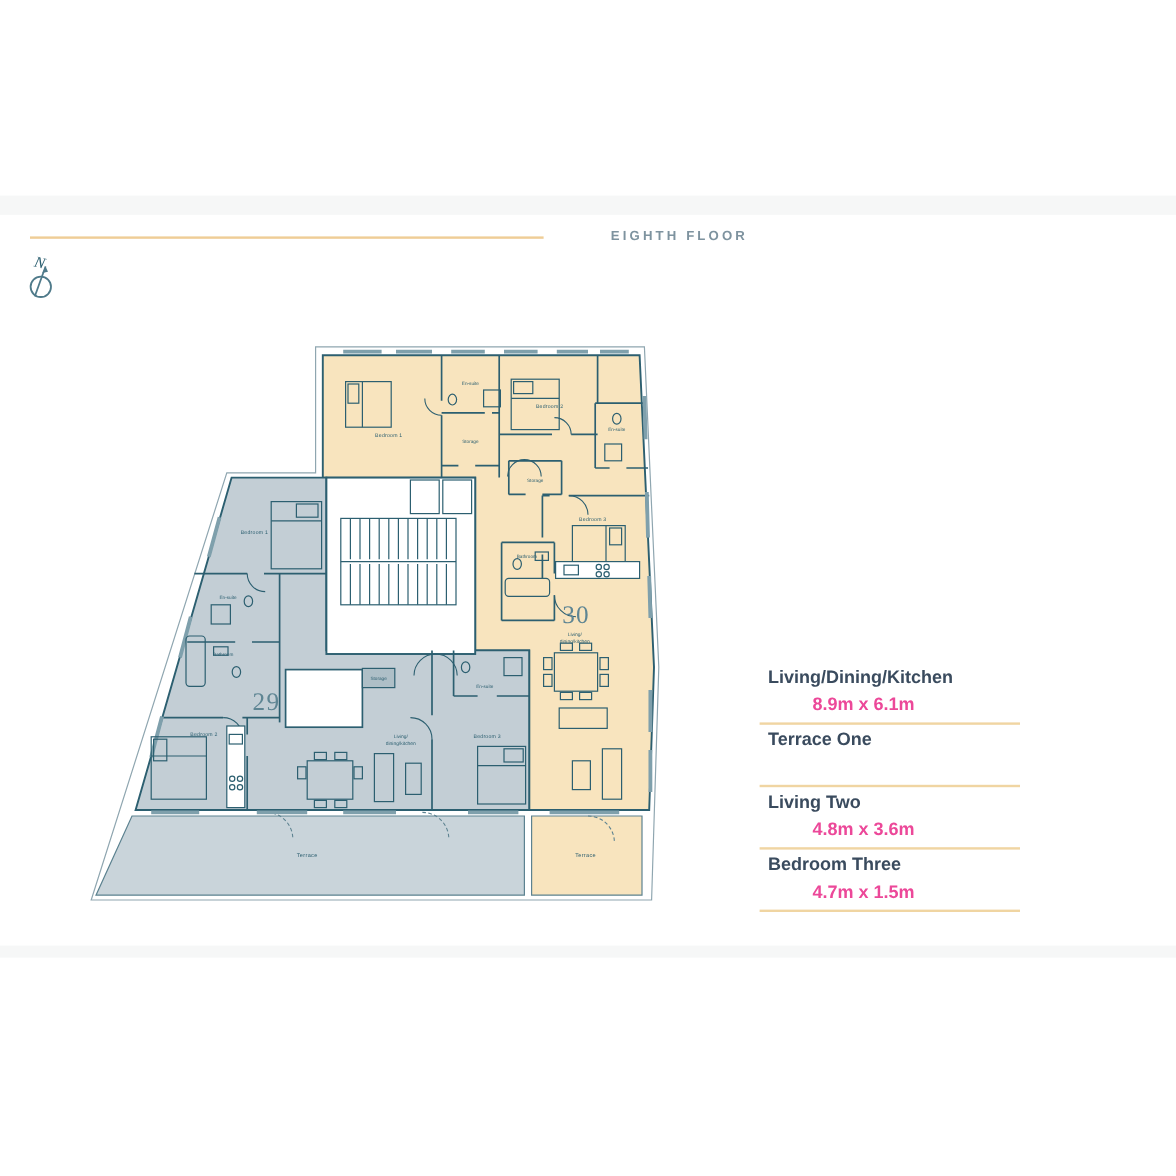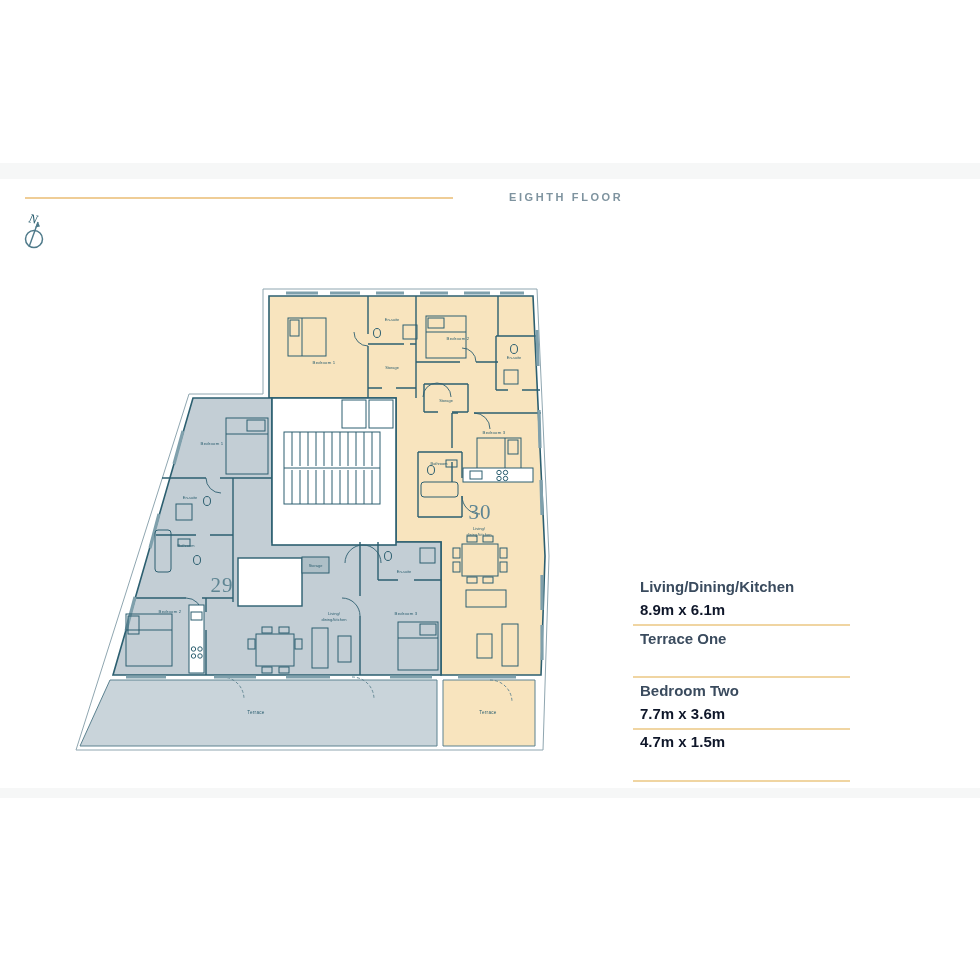--- a/index.html
+++ b/index.html
@@ -6,24 +6,24 @@
   .canvas{position:relative;width:980px;height:820px;background:#ffffff;overflow:hidden;
           font-family:"Liberation Sans",sans-serif;}
   .faint-band{position:absolute;left:0;width:980px;background:#f6f7f7;}
   .band-top{top:163px;height:16px;}
   .band-bottom{top:788px;height:10px;}
   .gold-rule{position:absolute;left:25px;top:197px;width:428px;height:2px;background:#EFCD96;}
   .floor-title{position:absolute;left:509px;top:191px;font-size:11px;font-weight:600;
                letter-spacing:2.6px;color:#7E939F;}
   .compass{position:absolute;left:13px;top:208px;}
   .plan-svg{position:absolute;left:55px;top:280px;}
-  .dims{position:absolute;left:633px;top:574px;width:217px;}
+  .dims{position:absolute;left:633px;top:552px;width:217px;}
   .dim-row{border-bottom:2px solid #F0D5A2;padding:1px 0 2px 7px;height:47px;box-sizing:content-box;}
   .dim-label{font-size:15px;font-weight:700;color:#3A4B5E;line-height:24px;}
-  .dim-size{font-size:15px;font-weight:700;color:#0f172a;line-height:22px;}
+  .dim-size{font-size:15px;font-weight:700;color:#ec4899;line-height:22px;margin-left:37px;}
   svg text{fill:#2C5F70;}
   .room-lbl{font-size:4.3px;letter-spacing:0.2px;}
   .room-lbl-sm{font-size:3.9px;}
   .terrace-lbl{font-size:4.6px;letter-spacing:0.3px;}
   .unit-num{font-family:"Liberation Serif",serif;font-size:21px;fill:#5E8593;letter-spacing:1px;}
   .living-lbl{font-size:4.1px;}
 </style>
 </head>
 <body>
 
@@ -238,21 +238,22 @@
 
   <div class="dims">
     <div class="dim-row">
       <div class="dim-label">Living/Dining/Kitchen</div>
       <div class="dim-size">8.9m x 6.1m</div>
     </div>
     <div class="dim-row">
       <div class="dim-label">Terrace One</div>
     </div>
     <div class="dim-row">
-      <div class="dim-label">Bedroom Two</div>
-      <div class="dim-size">7.7m x 3.6m</div>
-    </div>
-    <div class="dim-row">
+      <div class="dim-label">Living Two</div>
+      <div class="dim-size">4.8m x 3.6m</div>
+    </div>
+    <div class="dim-row">
+      <div class="dim-label">Bedroom Three</div>
       <div class="dim-size">4.7m x 1.5m</div>
     </div>
   </div>
 
 </div>
 
 </body></html>

